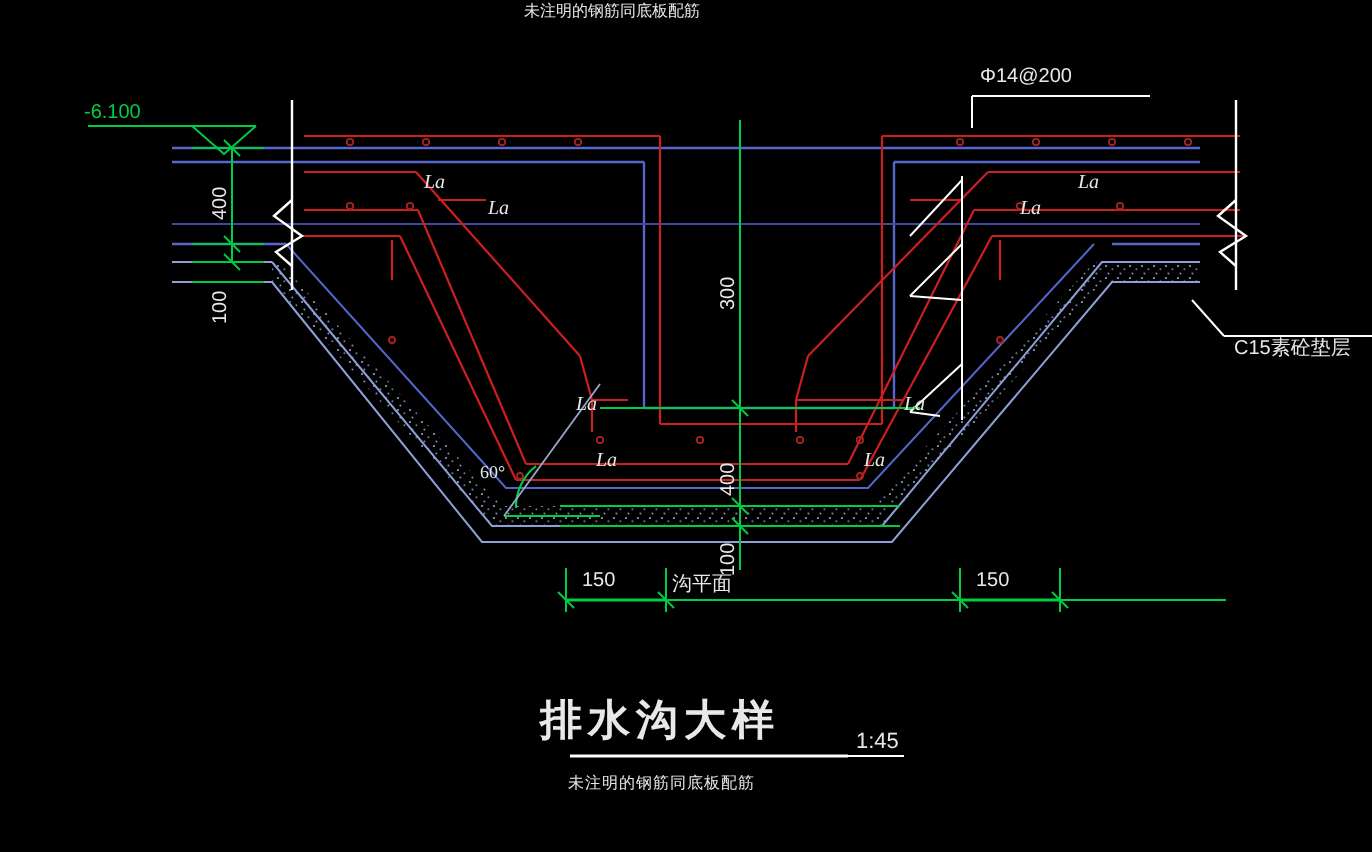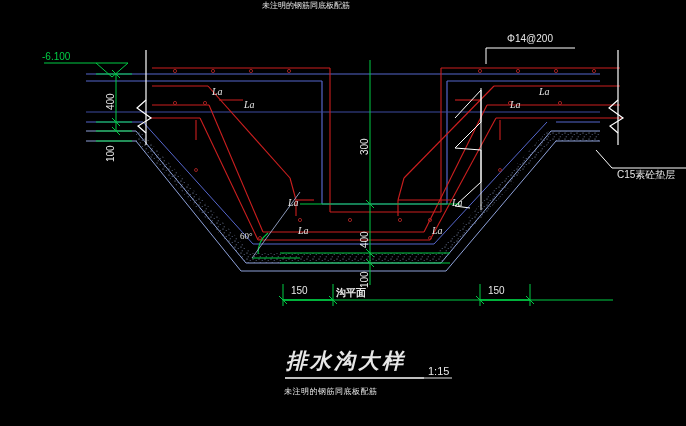--- a/index.html
+++ b/index.html
@@ -287,36 +287,36 @@
   <div class="txt t-dim txt-white vert" style="left:360px; top:155px;">300</div>
 
   <div class="txt t-dim txt-white vert" style="left:360px; top:248px;">400</div>
 
   <div class="txt t-dim txt-white vert" style="left:360px; top:288px;">100</div>
 
   <div class="txt t-dim txt-white" style="left:291px; top:286px;">150</div>
 
   <div class="txt t-dim txt-white" style="left:488px; top:286px;">150</div>
 
-  <div class="txt t-note txt-white" style="left:336px; top:288px;font-weight:bold;">沟平面</div>
-
-  <div class="txt t-note txt-white" style="left:490px; top:34px;margin-left:17px;">Φ14@200</div>
+  <div class="txt t-note txt-white" style="left:336px; top:288px;">沟平面</div>
+
+  <div class="txt t-note txt-white" style="left:490px; top:34px;">Φ14@200</div>
 
   <div class="txt t-note txt-white" style="left:617px; top:170px;">C15素砼垫层</div>
 
   <div class="txt t-angle txt-white" style="left:240px; top:232px;">60°</div>
 
   <div class="txt t-la txt-white" style="left:212px; top:87px;">La</div>
   <div class="txt t-la txt-white" style="left:244px; top:100px;">La</div>
   <div class="txt t-la txt-white" style="left:288px; top:198px;">La</div>
   <div class="txt t-la txt-white" style="left:298px; top:226px;">La</div>
   <div class="txt t-la txt-white" style="left:432px; top:226px;">La</div>
   <div class="txt t-la txt-white" style="left:452px; top:198px;">La</div>
   <div class="txt t-la txt-white" style="left:510px; top:100px;">La</div>
   <div class="txt t-la txt-white" style="left:539px; top:87px;">La</div>
 
-  <div class="txt t-title txt-white" style="left:286px; top:350px;font-style:italic;">排水沟大样</div>
-
-  <div class="txt t-scale txt-white" style="left:428px; top:366px;">1:15</div>
+  <div class="txt t-title txt-white" style="left:270px; top:350px;">排水沟大样</div>
+
+  <div class="txt t-scale txt-white" style="left:428px; top:366px;">1:45</div>
 
   <div class="txt t-sub txt-white" style="left:284px; top:388px;">未注明的钢筋同底板配筋</div>
 
 </div>
 
 </body></html>

